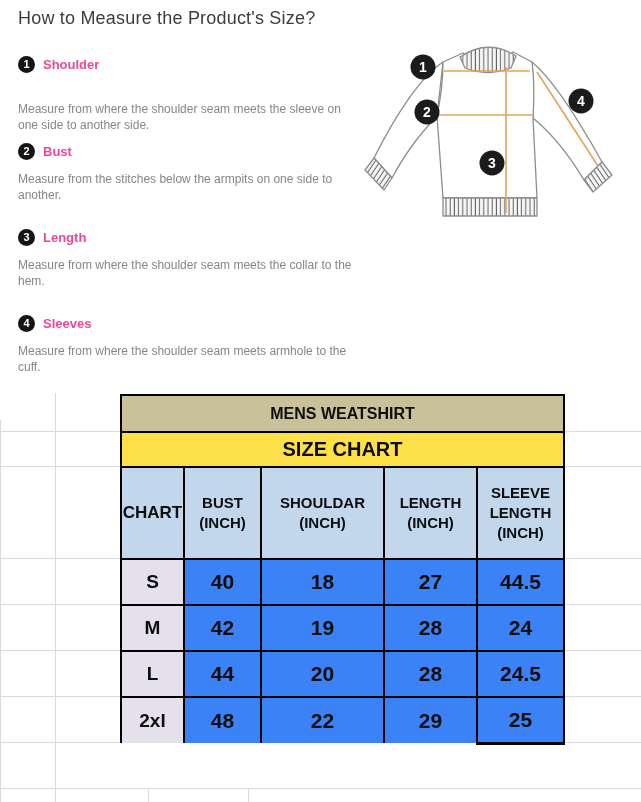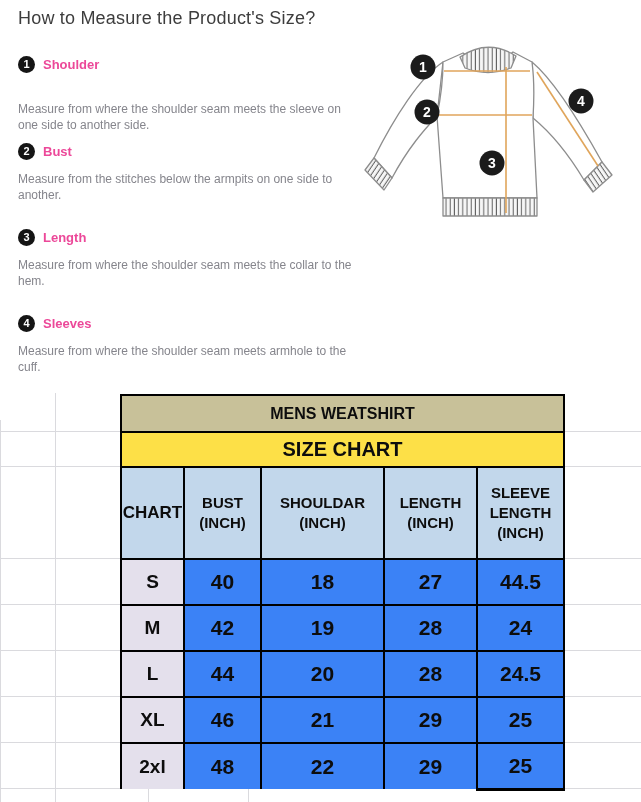--- a/index.html
+++ b/index.html
@@ -178,27 +178,20 @@
           <td>28</td>
           <td class="c-sleeve">24</td>
         </tr>
         <tr class="r-data">
           <td class="c-size">L</td>
           <td>44</td>
           <td>20</td>
           <td>28</td>
           <td class="c-sleeve">24.5</td>
         </tr>
-        <tr class="r-data">
-          <td class="c-size">XL</td>
-          <td>46</td>
-          <td>21</td>
-          <td>29</td>
-          <td class="c-sleeve">25</td>
-        </tr>
         <tr class="r-data r-last">
           <td class="c-size">2xl</td>
           <td>48</td>
           <td>22</td>
           <td>29</td>
           <td class="c-sleeve">25</td>
         </tr>
       </tbody>
     </table>
   </div>

